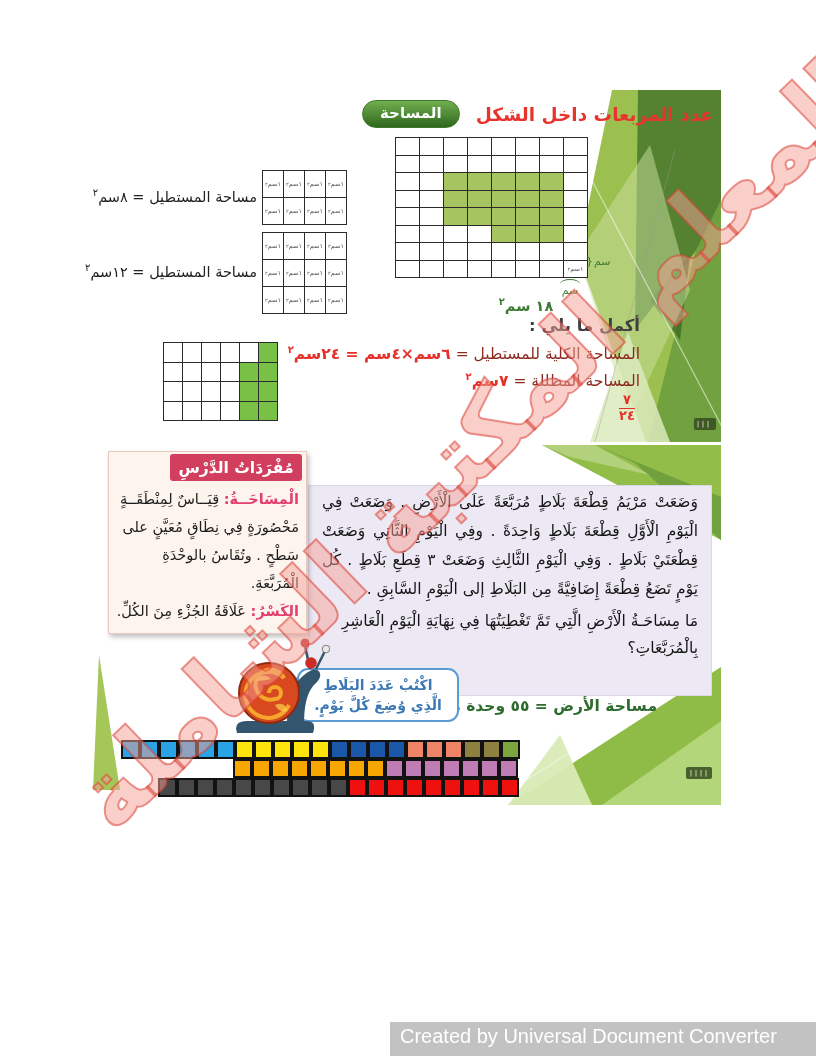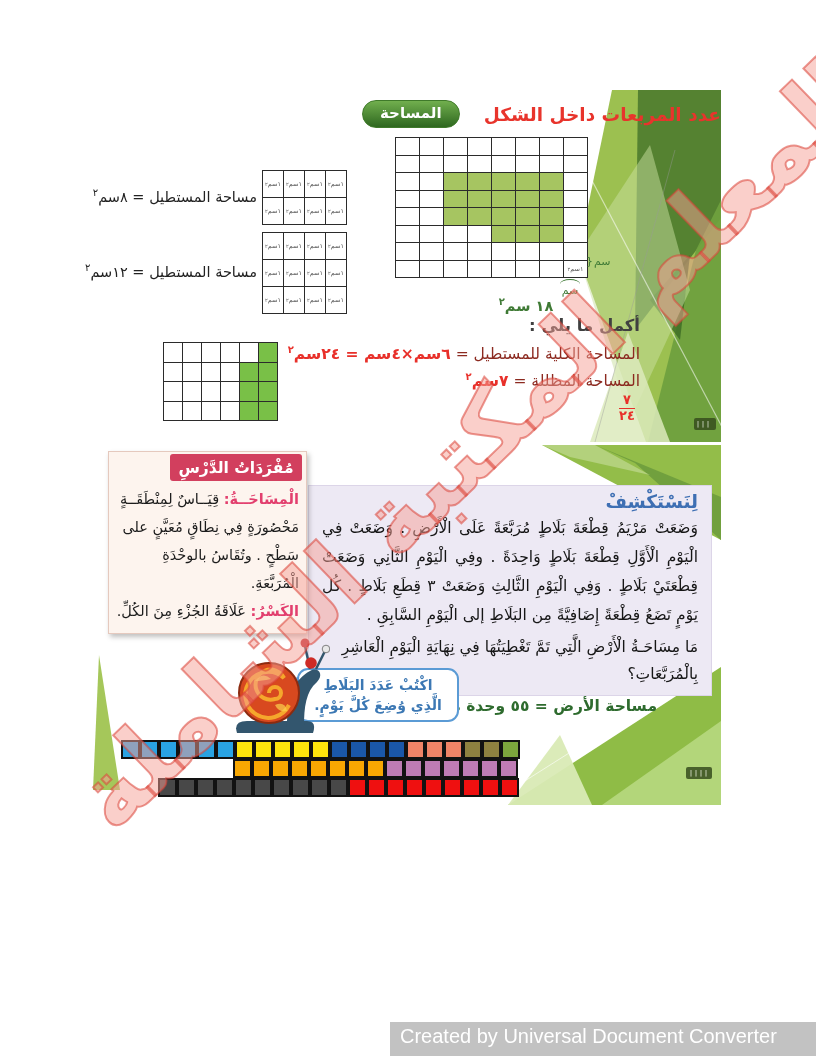--- a/index.html
+++ b/index.html
@@ -4,21 +4,21 @@
 <style>
   html,body{margin:0;padding:0;background:#fff;}
   .page{position:relative;width:816px;height:1056px;background:#ffffff;overflow:hidden;
         font-family:"DejaVu Sans",sans-serif;}
   .slide{position:absolute;background:#fff;}
   #slide1{left:90px;top:90px;width:631px;height:352px;}
   #slide2{left:90px;top:445px;width:631px;height:360px;}
   .deco{position:absolute;left:0;top:0;pointer-events:none;}
 
   
-  .title-row{position:absolute;left:272px;top:10px;display:flex;align-items:center;gap:24px;z-index:3;}
+  .title-row{position:absolute;left:272px;top:10px;display:flex;align-items:center;gap:16px;z-index:3;}
   .pill{background:linear-gradient(#71AF4E,#2E671F);border:1px solid #3F7A2A;border-radius:14px;
         padding:3px 17px 5px;color:#fff;font-weight:700;font-size:15px;}
   .lesson-title{color:#E8342C;font-weight:700;font-size:18.5px;white-space:nowrap;}
 
   .grid{position:absolute;display:grid;border-top:1px solid #2b2b2b;border-left:1px solid #2b2b2b;background:#fff;z-index:3;}
   .gcell{border-right:1px solid #2b2b2b;border-bottom:1px solid #2b2b2b;display:flex;align-items:center;justify-content:center;
          font-size:6.5px;color:#555;direction:rtl;overflow:hidden;}
   .gcell sup{font-size:5px;}
   #grid-a{left:172px;top:80px;}
   #grid-b{left:172px;top:142px;}
@@ -343,21 +343,20 @@
 
     <div class="vocab-box">
       <div class="vocab-header">مُفْرَدَاتُ الدَّرْسِ</div>
       <div class="vocab-body">
         <span class="term">الْمِسَاحَــةُ:</span><span> قِيَــاسٌ لِمِنْطَقَــةٍ مَحْصُورَةٍ فِي نِطَاقٍ مُعَيَّنٍ على سَطْحٍ . وتُقَاسُ بالوحْدَةِ الْمُرَبَّعَةِ. </span><br>
         <span class="term">الكَسْرُ:</span><span> عَلَاقَةُ الجُزْءِ مِنَ الكُلِّ.</span>
       </div>
     </div>
 
     <div class="explore-box">
-      <div class="explore-header">لِنَسْتَكْشِفْ</div>
       <p class="explore-body">وَضَعَتْ مَرْيَمُ قِطْعَةَ بَلَاطٍ مُرَبَّعَةً عَلَى الْأَرْضِ . وَضَعَتْ فِي الْيَوْمِ الْأَوَّلِ قِطْعَةَ بَلَاطٍ وَاحِدَةً . وفِي الْيَوْمِ الثَّانِي وَضَعَتْ قِطْعَتَيْ بَلَاطٍ . وَفِي الْيَوْمِ الثَّالِثِ وَضَعَتْ ٣ قِطَعِ بَلَاطٍ . كُل يَوْمٍ تَضَعُ قِطْعَةً إِضَافِيَّةً مِن البَلَاطِ إلى الْيَوْمِ السَّابِقِ .</p>
       <p class="explore-question">مَا مِسَاحَـةُ الْأَرْضِ الَّتِي تَمَّ تَغْطِيَتُهَا فِي نِهَايَةِ الْيَوْمِ الْعَاشِرِ بِالْمُرَبَّعَاتِ؟</p>
     </div>
 
     <div class="bubble">
       <span>اكْتُبْ عَدَدَ البَلَاطِ</span>
       <span>الَّذِي وُضِعَ كُلَّ يَوْمٍ.</span>
     </div>
 
     <svg class="snail" width="105" height="108" viewBox="0 0 105 108">

